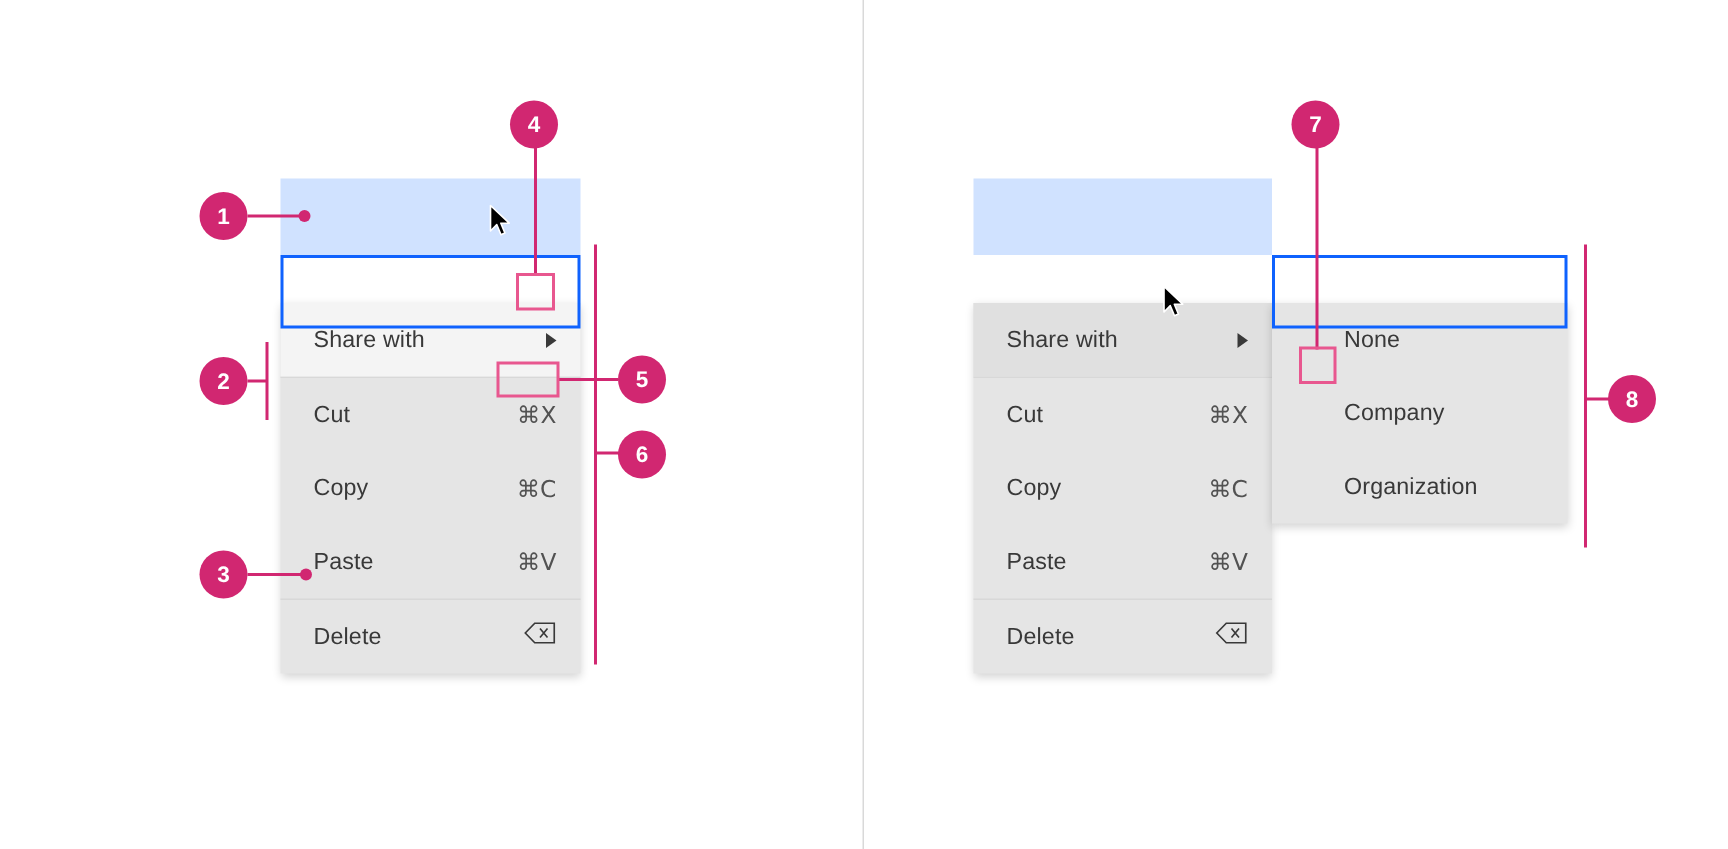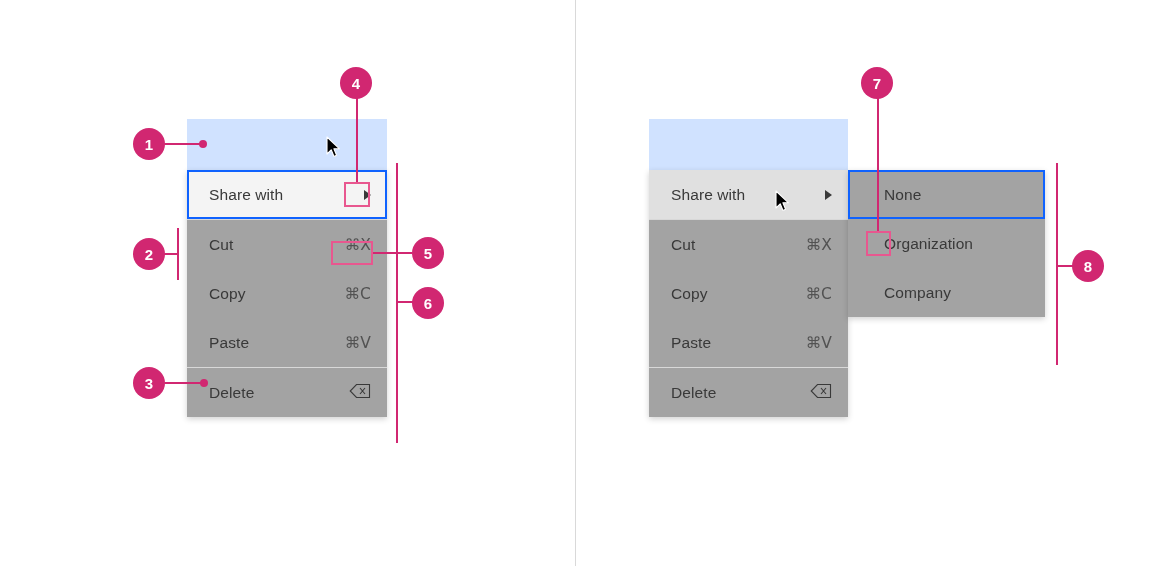--- a/index.html
+++ b/index.html
@@ -28,23 +28,24 @@
 
   
   .selection-block {
     position: absolute;
     background: #d0e2ff;
   }
 
   
   .menu {
     position: absolute;
-    background: #a3a3a3;
+    background: #e5e5e5;
     box-shadow: 0 2px 6px rgba(0,0,0,0.18);
     box-sizing: border-box;
+    margin-top: 32px;
   }
   .menu-item {
     position: relative;
     height: 49px;
     display: flex;
     align-items: center;
     box-sizing: border-box;
     padding: 0 16px 0 22px;
     font-size: 15.5px;
     color: #393939;
@@ -90,21 +91,21 @@
     position: absolute;
     left: 22px;
     top: 50%;
     transform: translateY(-50%);
     width: 16px;
     height: 16px;
   }
 
   
   .submenu .menu-item {
-    padding-left: 36px;
+    padding-left: 48px;
   }
 
   
   .anno-circle {
     position: absolute;
     width: 32px;
     height: 32px;
     border-radius: 50%;
     background: #d12771;
     color: #ffffff;
@@ -279,25 +280,25 @@
 </div>
 
 <div class="menu submenu" id="right-submenu" style="left:848px; top:170px; width:197px;">
 
   <div class="menu-item">
     <span class="label">None</span>
   </div>
 
 
   <div class="menu-item">
+    <span class="label">Company</span>
+  </div>
+
+  <div class="menu-item">
     <span class="label">Organization</span>
-  </div>
-
-  <div class="menu-item">
-    <span class="label">Company</span>
   </div>
 </div>
 
 <div class="focus-ring" style="left:848px; top:170px; width:197px; height:49px;"></div>
 
 <div class="cursor" style="left:775px; top:190px;">
   <svg width="16" height="22" viewBox="0 0 16 22">
     <path d="M1 1 L1 18 L5.2 13.8 L8 20.5 L10.6 19.3 L7.9 12.8 L13.5 12.8 Z" fill="#000000" stroke="#ffffff" stroke-width="1.1" stroke-linejoin="round"></path>
   </svg>
 </div>

